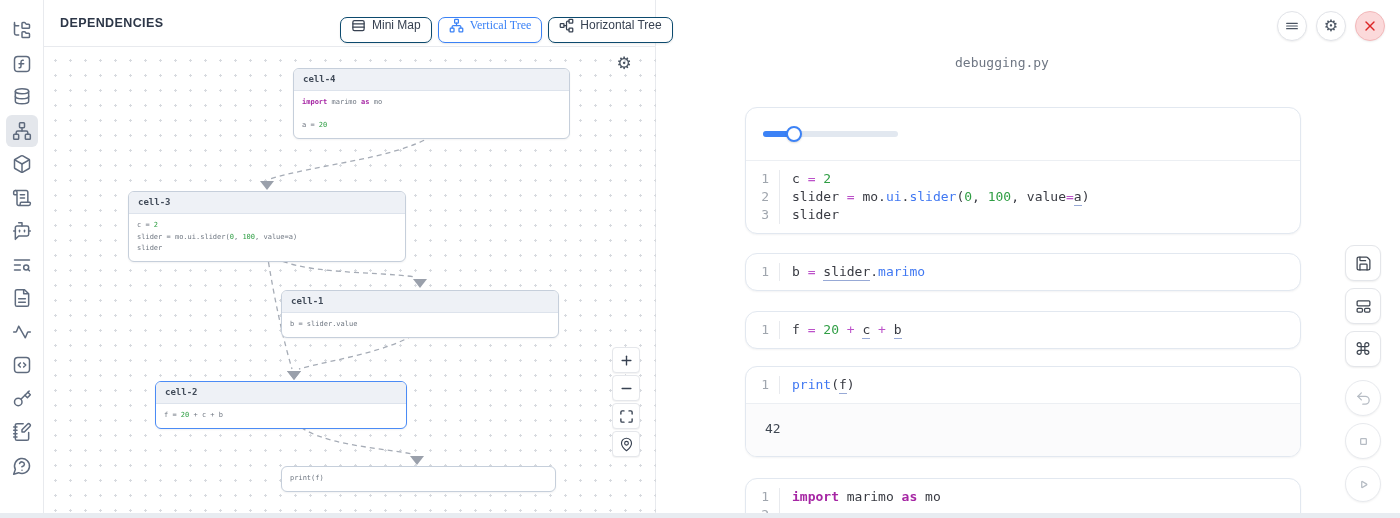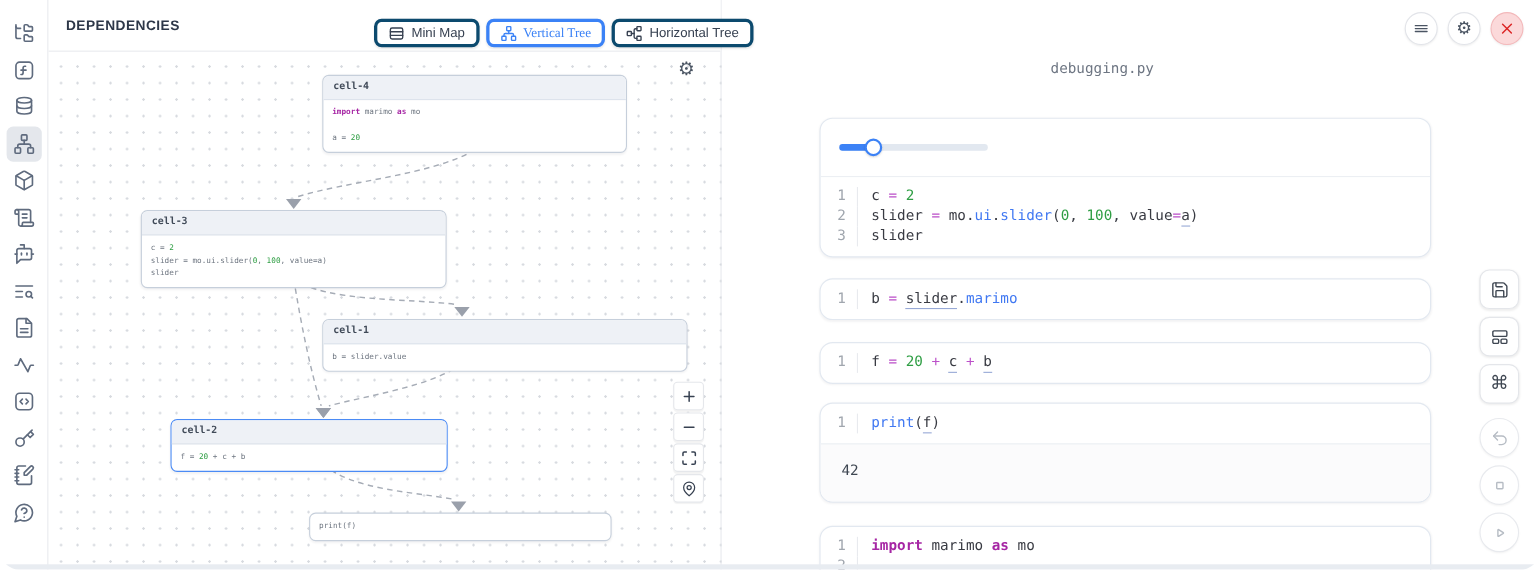--- a/index.html
+++ b/index.html
@@ -1,18 +1,18 @@
 <!DOCTYPE html>
 <html><head>
 <meta charset="utf-8">
 <style>
   * { margin:0; padding:0; box-sizing:border-box; }
   html,body { background:#fff; }
   body { font-family:"Liberation Sans", sans-serif; overflow:hidden; }
-  .app { position:relative; width:1400px; height:518px; background:#fff; overflow:hidden;border-radius:18px; }
+  .app { position:relative; width:1400px; height:518px; background:#fff; overflow:hidden; }
 
   
   .sidebar { position:absolute; left:0; top:0; width:44px; height:518px; background:#fff;
              border-right:1px solid #e8eaee; display:flex; flex-direction:column; align-items:center;
              padding-top:14px; gap:1.5px; z-index:6; }
   .sb-item { width:32px; height:32px; border-radius:6px; display:flex; align-items:center; justify-content:center;
              cursor:pointer; flex:0 0 auto; }
   .sb-item.selected { background:#e4e7ec; }
   .sb-item .icon { width:20px; height:20px; color:#5f6b7e; }
   .icon svg { width:100%; height:100%; display:block; }
@@ -32,22 +32,22 @@
 
   .g-node { position:absolute; background:#fff; border:1px solid #c6cfdb; border-radius:6px;
             box-shadow:0 1px 2px rgba(30,41,59,.06); overflow:hidden; cursor:pointer; }
   .g-node.selected { border:1.5px solid #4b8bf5; }
   .g-node-header { background:#eef1f6; border-bottom:1px solid #dde3ec; padding:0 9px; line-height:21px;
                    font-family:"DejaVu Sans Mono", monospace; font-size:9px; font-weight:bold; color:#404a58; }
   .g-node-body { padding:6px 8px; font-family:"DejaVu Sans Mono", monospace; font-size:7px;
                  line-height:11.5px; color:#6e7681; white-space:pre; }
 
   .graph-toolbar { position:absolute; left:296px; top:17px; display:flex; gap:6px; z-index:8; }
-  .gt-btn { height:26px; display:flex; align-items:center; gap:6px; padding:0 10px; border-radius:7px;
-            background:#fff; border:3px solid #0c4a6e; box-shadow:0 1px 2px rgba(0,0,0,.09);
+  .gt-btn { height:26px; display:flex; gap:6px; padding:0 10px; border-radius:7px;
+            background:#fff; border:1px solid #0c4a6e; box-shadow:0 1px 2px rgba(0,0,0,.09);
             font-size:12px; color:#374151; cursor:pointer; white-space:nowrap; }
   .gt-btn .icon { width:15px; height:15px; color:#374151; }
   .gt-btn.selected { border-color:#3b82f6; color:#3b82f6;font-family:Liberation Serif, serif; }
   .gt-btn.selected .icon { color:#3b82f6; }
 
   .graph-gear { position:absolute; left:571px; top:54px; width:18px; height:18px; color:#4b5563;
                 cursor:pointer; font-size:17px; line-height:18px; text-align:center; }
   .glyph { font-family:"DejaVu Sans", sans-serif; display:block; }
 
   .zoom-controls { position:absolute; left:568px; top:347px; display:flex; flex-direction:column; gap:2px; z-index:8; }
@@ -279,21 +279,21 @@
           <circle cx="250" cy="376" r="2" fill="#b6bcc6"></circle>
         </svg>
         <div class="g-node" style="left: 249px; top: 21px; width: 277px;">
           <div class="g-node-header">cell-4</div>
           <div class="g-node-body"><div><span class="tk-kw">import</span><span class="tk-g"> marimo </span><span class="tk-kw">as</span><span class="tk-g"> mo</span></div><div>&nbsp;</div><div><span class="tk-g">a = </span><span class="tk-n">20</span></div></div>
         </div>
         <div class="g-node" style="left: 84px; top: 144px; width: 278px;">
           <div class="g-node-header">cell-3</div>
           <div class="g-node-body"><div><span class="tk-g">c = </span><span class="tk-n">2</span></div><div><span class="tk-g">slider = mo.ui.slider(</span><span class="tk-n">0</span><span class="tk-g">, </span><span class="tk-n">100</span><span class="tk-g">, value=a)</span></div><div><span class="tk-g">slider</span></div></div>
         </div>
-        <div class="g-node" style="left: 237px; top: 243px; width: 332px; margin-left: 12px;">
+        <div class="g-node" style="left: 237px; top: 243px; width: 278px;">
           <div class="g-node-header">cell-1</div>
           <div class="g-node-body"><div><span class="tk-g">b = slider.value</span></div></div>
         </div>
         <div class="g-node selected" style="left: 111px; top: 334px; width: 252px;">
           <div class="g-node-header">cell-2</div>
           <div class="g-node-body"><div><span class="tk-g">f = </span><span class="tk-n">20</span><span class="tk-g"> + c + b</span></div></div>
         </div>
         <div class="g-node" style="left: 237px; top: 419px; width: 275px;">
           <div class="g-node-body"><div><span class="tk-g">print(f)</span></div></div>
         </div>

